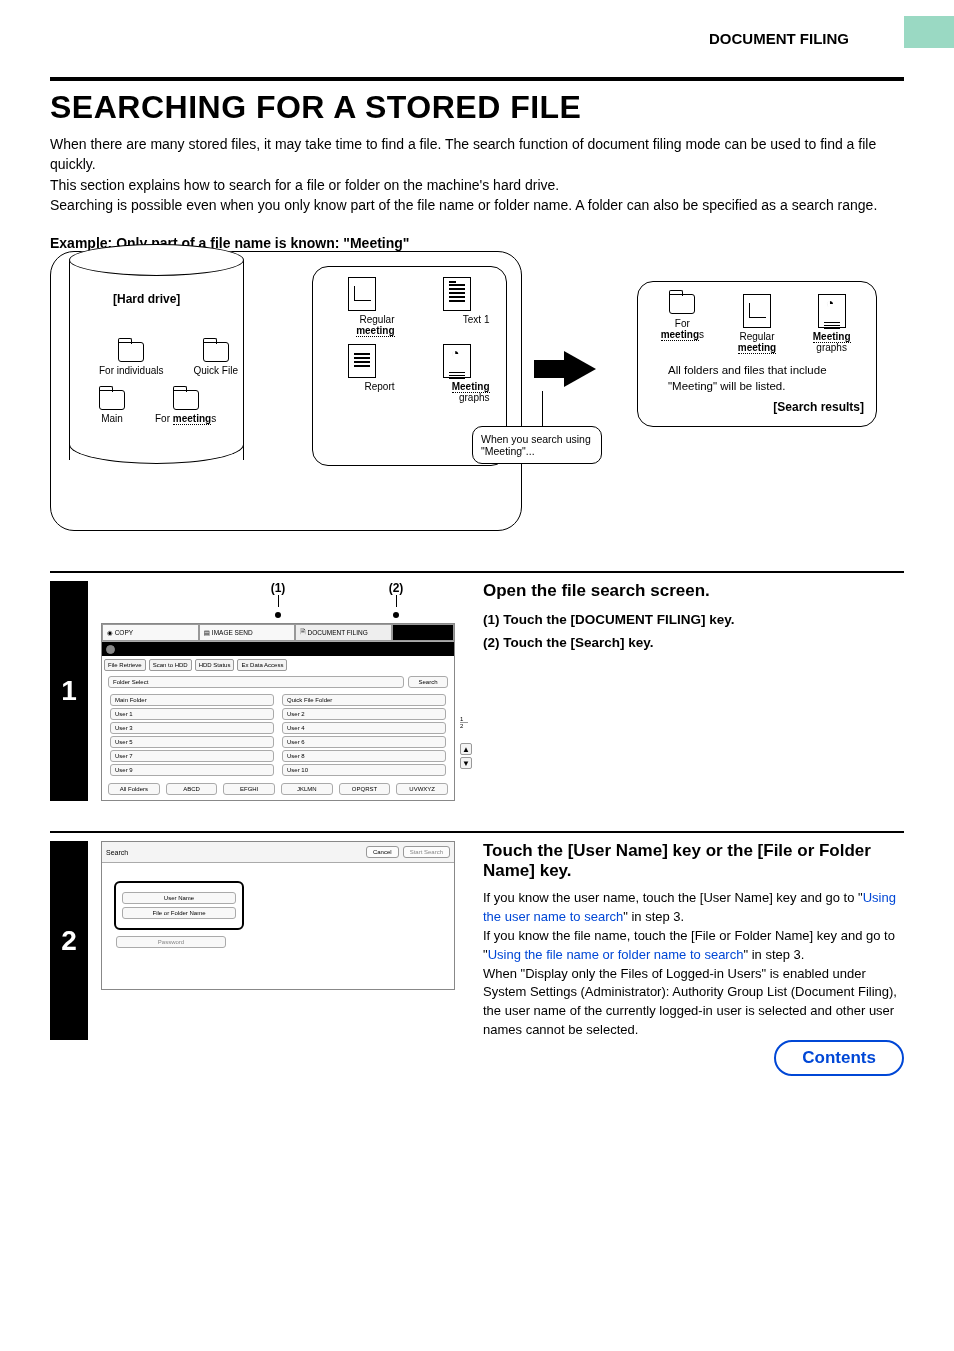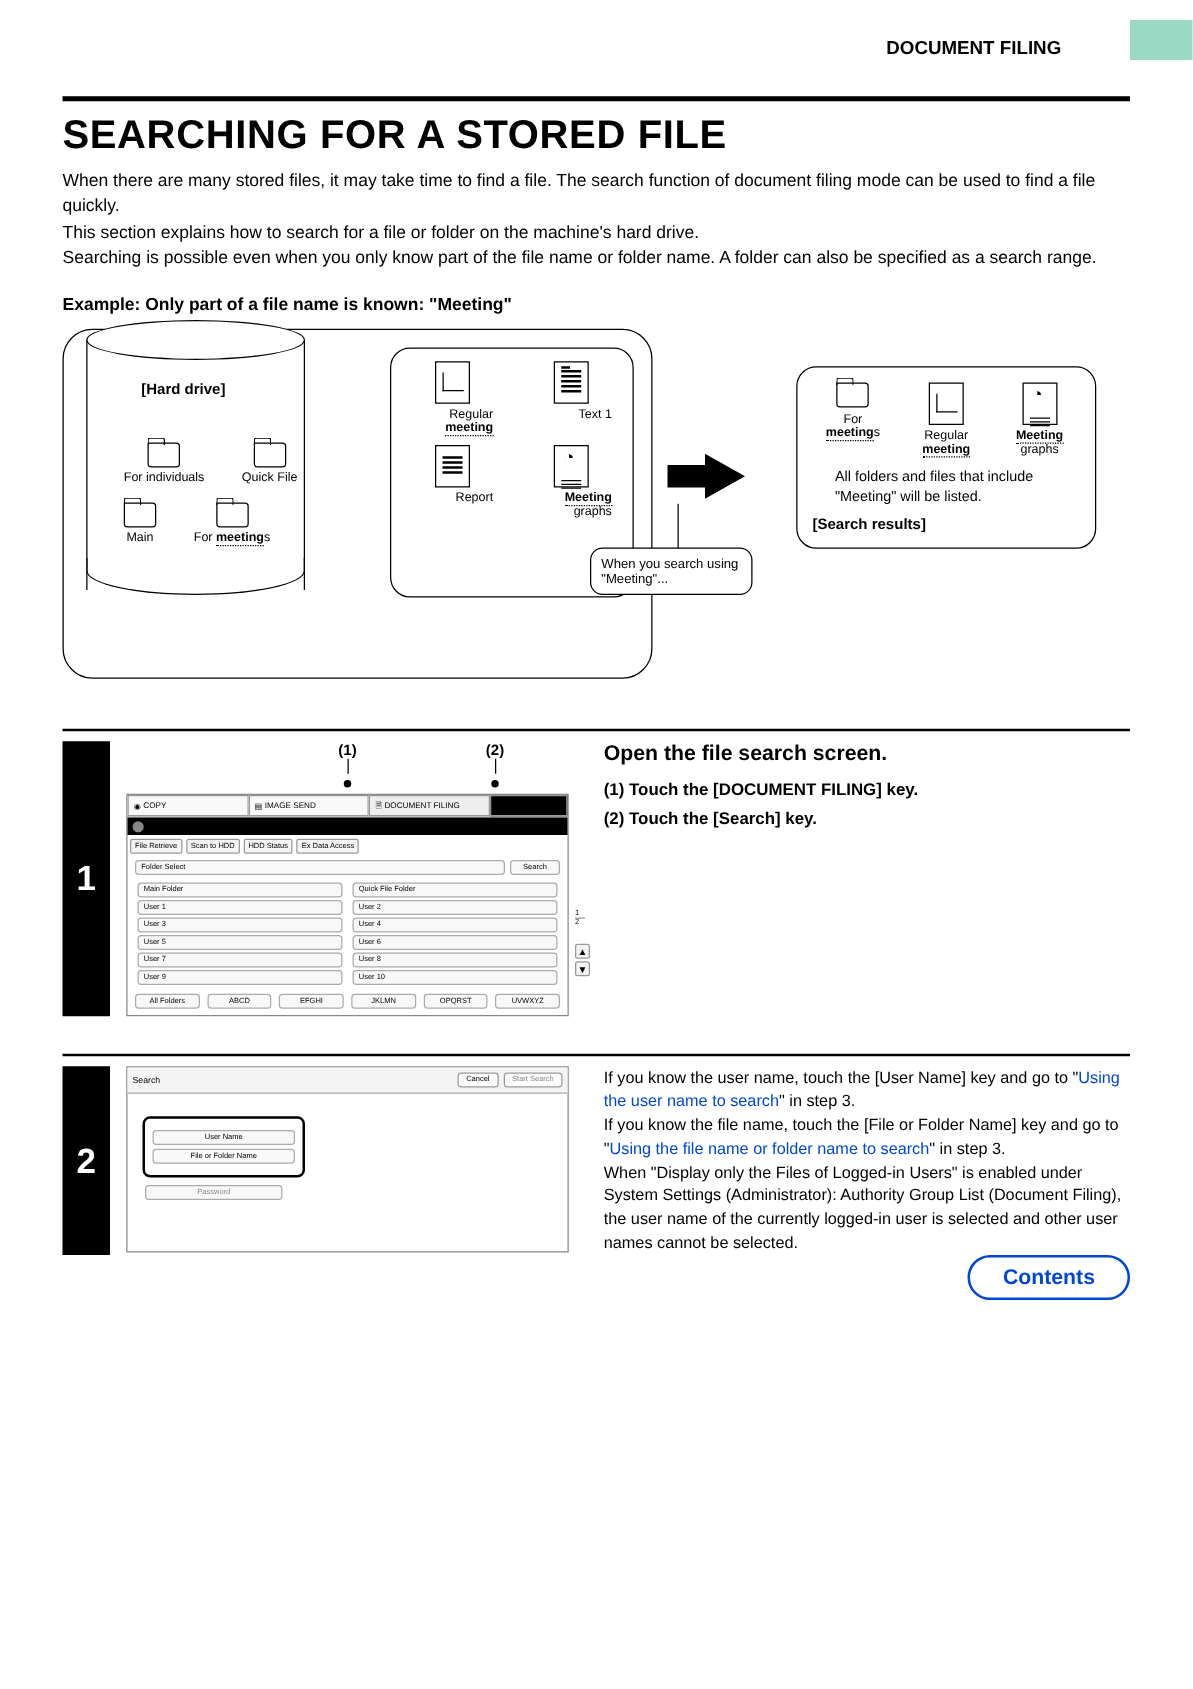--- a/index.html
+++ b/index.html
@@ -41,21 +41,20 @@
     letter-spacing: 0.5px;
   }
   .intro {
     font-size: 14px;
     line-height: 1.45;
     margin-bottom: 20px;
   }
   .example-label {
     font-weight: bold;
     font-size: 14px;
-    margin-bottom: 12px;
   }
   .diagram-area {
     display: flex;
     align-items: flex-start;
     gap: 10px;
     margin-bottom: 40px;
     position: relative;
   }
   
   .hd-panel {
@@ -289,21 +288,21 @@
     font-size: 10px;
     width: 60px;
   }
   .results-note {
     font-size: 11.5px;
     text-align: left;
     margin: 8px 10px 0 18px;
     line-height: 1.35;
   }
   .results-label {
-    text-align: left;
+    text-align: right;
     font-weight: bold;
     font-size: 12px;
     margin-top: 6px;
   }
 
   
   .step-row {
     display: flex;
     gap: 0;
     margin-bottom: 30px;
@@ -698,20 +697,21 @@
       <div class="dp2-body">
         <div class="dp2-box">
           <div class="dp-field">User Name</div>
           <div class="dp-field">File or Folder Name</div>
         </div>
         <div class="dp-field gray8" style="width:110px;margin-top:6px;text-align:center">Password</div>
       </div>
     </div>
   </div>
   <div class="step-text-col">
+    <div class="step-heading">Touch the [User Name] key or the [File or Folder Name] key.</div>
     <div class="step-body">
       <span>If you know the user name, touch the [User Name] key and go to "</span><a href="#">Using the user name to search</a><span>" in step 3.</span><br>
       <span>If you know the file name, touch the [File or Folder Name] key and go to "</span><a href="#">Using the file name or folder name to search</a><span>" in step 3.</span><br>
       <span>When "Display only the Files of Logged-in Users" is enabled under System Settings (Administrator): Authority Group List (Document Filing), the user name of the currently logged-in user is selected and other user names cannot be selected.</span>
     </div>
   </div>
 </div>
 
 <div class="contents-btn">Contents</div>
 

